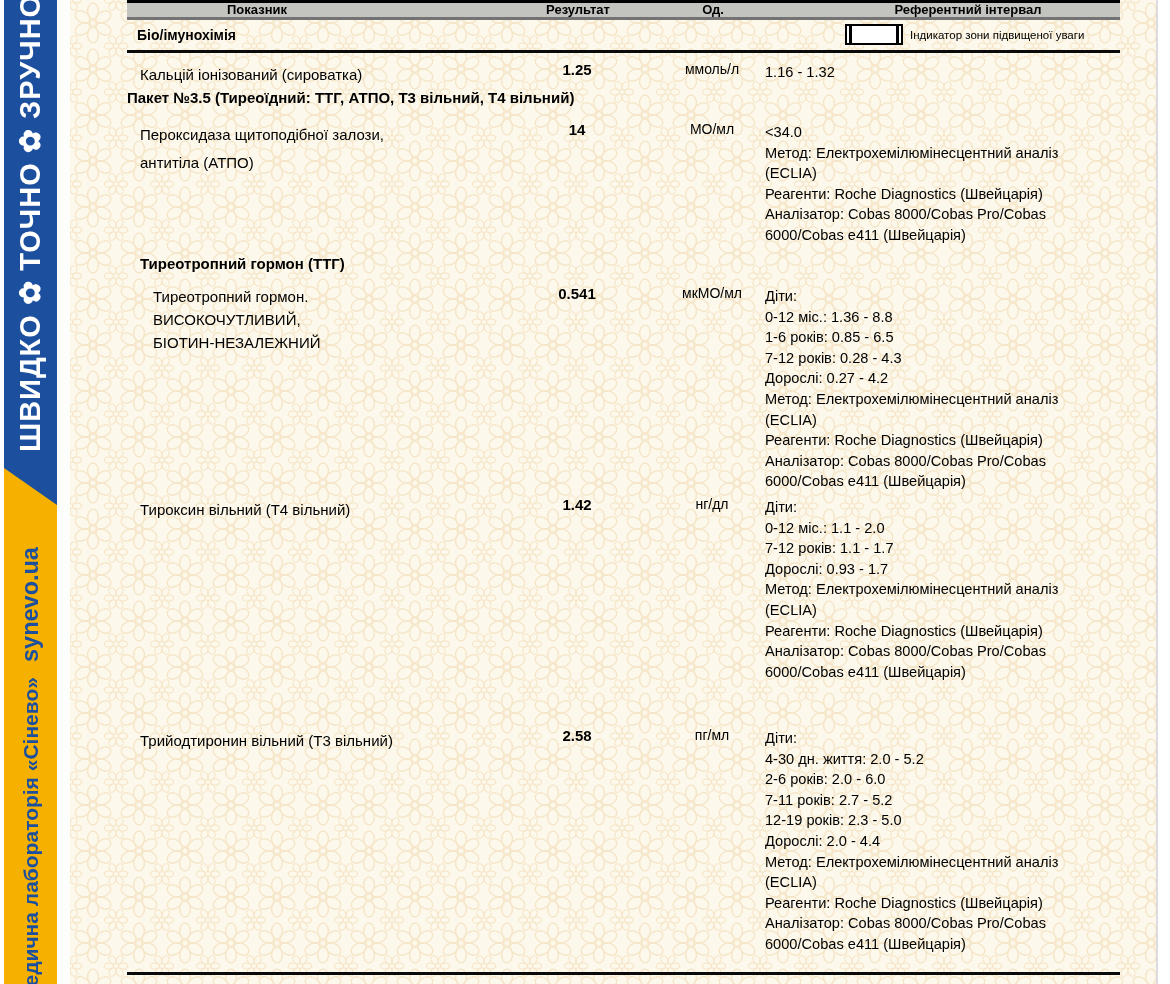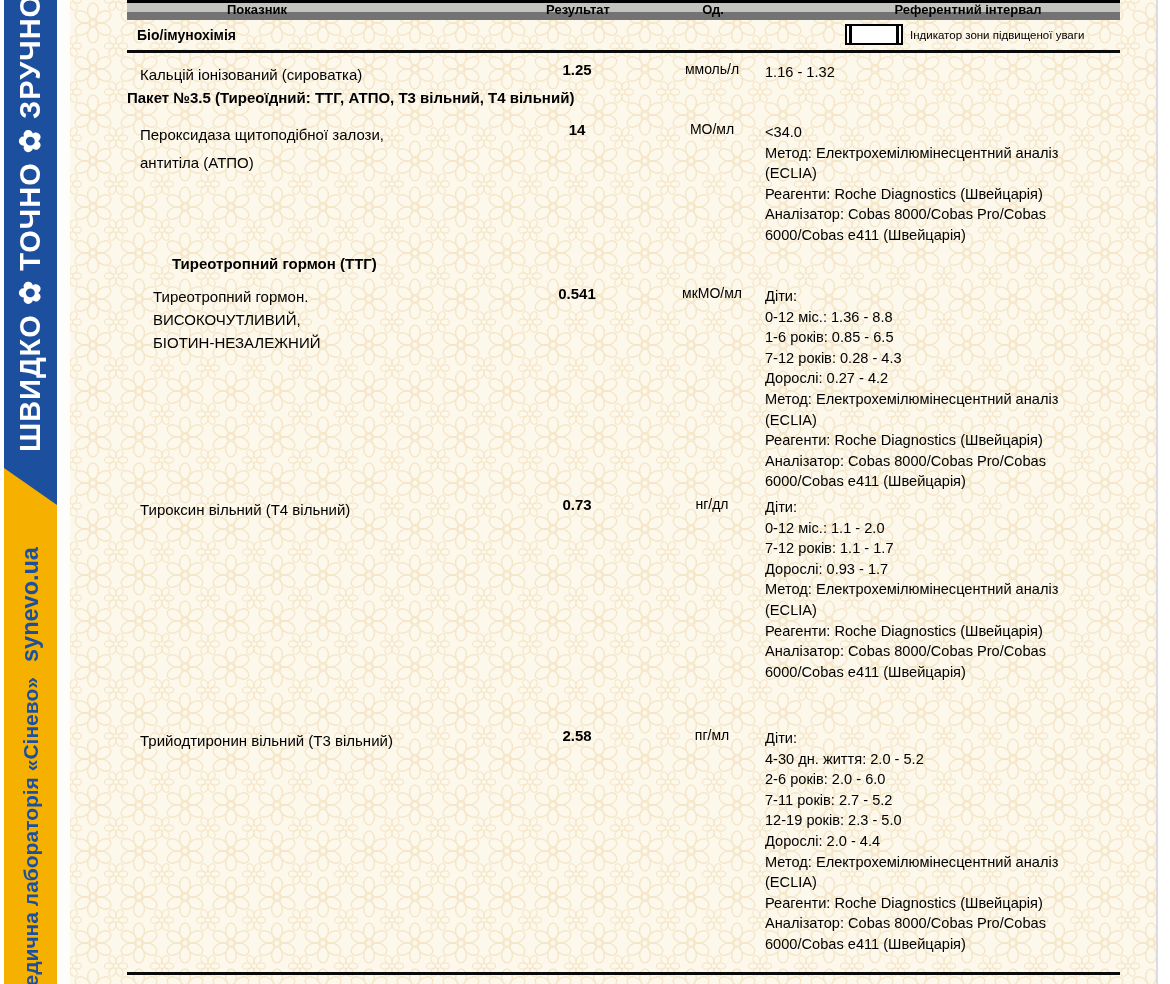--- a/index.html
+++ b/index.html
@@ -19,38 +19,38 @@
 
   
   .gutter-left  { position:absolute; left:57px; top:0; width:13px; height:984px; background:#fdfdfb; }
   .paper { position:absolute; left:70px; top:0; width:1086px; height:984px; background:#fdf8ec; }
   .paper svg.watermark { position:absolute; inset:0; width:100%; height:100%; }
   .edge-line { position:absolute; left:1156px; top:0; width:2px; height:984px; background:#dcdbe0; }
 
   
   .table { position:absolute; left:127px; top:0; width:993px; height:984px; font-size:15px; color:#000; }
   .thead { position:absolute; left:0; top:0; width:100%; height:20px; background:#c3c3c0;
-           border-top:3px solid #000; border-bottom:8px solid #737373;text-decoration:underline; }
+           border-top:3px solid #000; border-bottom:3px solid #737373;text-decoration:underline; }
   .th { position:absolute; top:0; transform:translateX(-50%); font-weight:bold; font-size:13px; line-height:14px; }
   .th-1 { left:130px; } .th-2 { left:451px; } .th-3 { left:586px; } .th-4 { left:813px;margin-left:28px; }
 
   .section-title { position:absolute; left:10px; top:27px; font-size:14px; font-weight:bold;text-align:right; }
   .ind-box { position:absolute; left:718px; top:24px; width:58px; height:21px; background:#fff; border:2px solid #000; }
   .ind-box::before, .ind-box::after { content:""; position:absolute; top:0; bottom:0; width:3px; background:#000; }
   .ind-box::before { left:2px; } .ind-box::after { right:2px; }
   .ind-label { position:absolute; left:783px; top:29px; font-size:11.5px; }
 
   .hline { position:absolute; left:0; width:100%; height:3px; background:#0a0a0a; }
   .hline-1 { top:50px; } .hline-2 { top:972px; }
 
   .row { position:absolute; left:0; width:100%; }
   .name   { position:absolute; left:13px; top:0; width:372px; font-weight:normal; line-height:28px; }
   .name-sub { position:absolute; left:26px; top:0; width:360px; font-weight:normal; line-height:23px; }
   .pkg    { position:absolute; left:0; top:89px; font-weight:bold; }
-  .subsec { position:absolute; left:13px; top:255px; font-weight:bold;margin-left:32px; }
+  .subsec { position:absolute; left:13px; top:255px; font-weight:bold; }
   .result { position:absolute; left:390px; top:0; width:120px; text-align:center; font-weight:bold; }
   .unit   { position:absolute; left:520px; top:0; width:130px; text-align:center; font-size:14px; }
   .ref    { position:absolute; left:638px; top:1px; width:360px; font-size:14.6px; line-height:20.6px; }
 
   .r-calcium { top:61px; }  .r-atpo { top:121px; }  .r-ttg { top:285px; }
   .r-t4 { top:496px; }      .r-t3 { top:727px; }
 </style>
 </head>
 <body>
 
@@ -158,21 +158,21 @@
           <div>Метод: Електрохемілюмінесцентний аналіз</div>
           <div>(ECLIA)</div>
           <div>Реагенти: Roche Diagnostics (Швейцарія)</div>
           <div>Аналізатор: Cobas 8000/Cobas Pro/Cobas</div>
           <div>6000/Cobas e411 (Швейцарія)</div>
         </div>
     </div>
 
     <div class="row r-t4">
       <div class="name">Тироксин вільний (Т4 вільний)</div>
-      <div class="result">0.73</div>
+      <div class="result">1.42</div>
       <div class="unit">нг/дл</div>
       <div class="ref">
           <div>Діти:</div>
           <div>0-12 міс.: 1.1 - 2.0</div>
           <div>7-12 років: 1.1 - 1.7</div>
           <div>Дорослі: 0.93 - 1.7</div>
           <div>Метод: Електрохемілюмінесцентний аналіз</div>
           <div>(ECLIA)</div>
           <div>Реагенти: Roche Diagnostics (Швейцарія)</div>
           <div>Аналізатор: Cobas 8000/Cobas Pro/Cobas</div>

